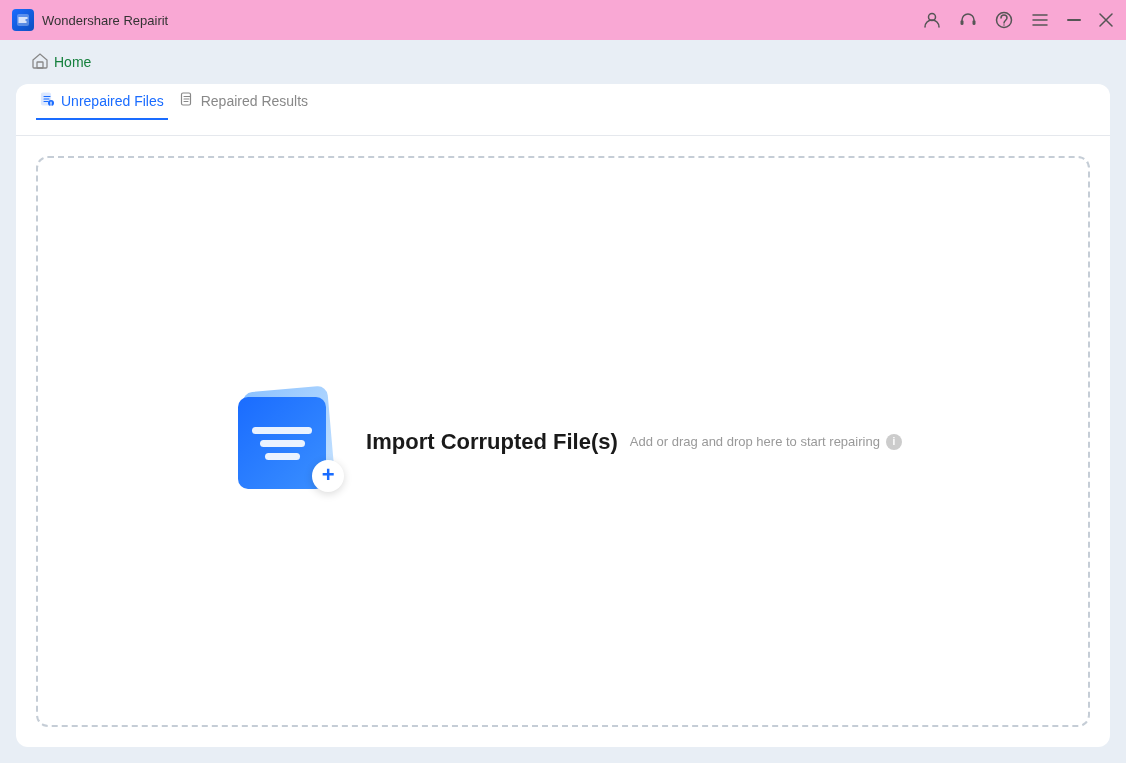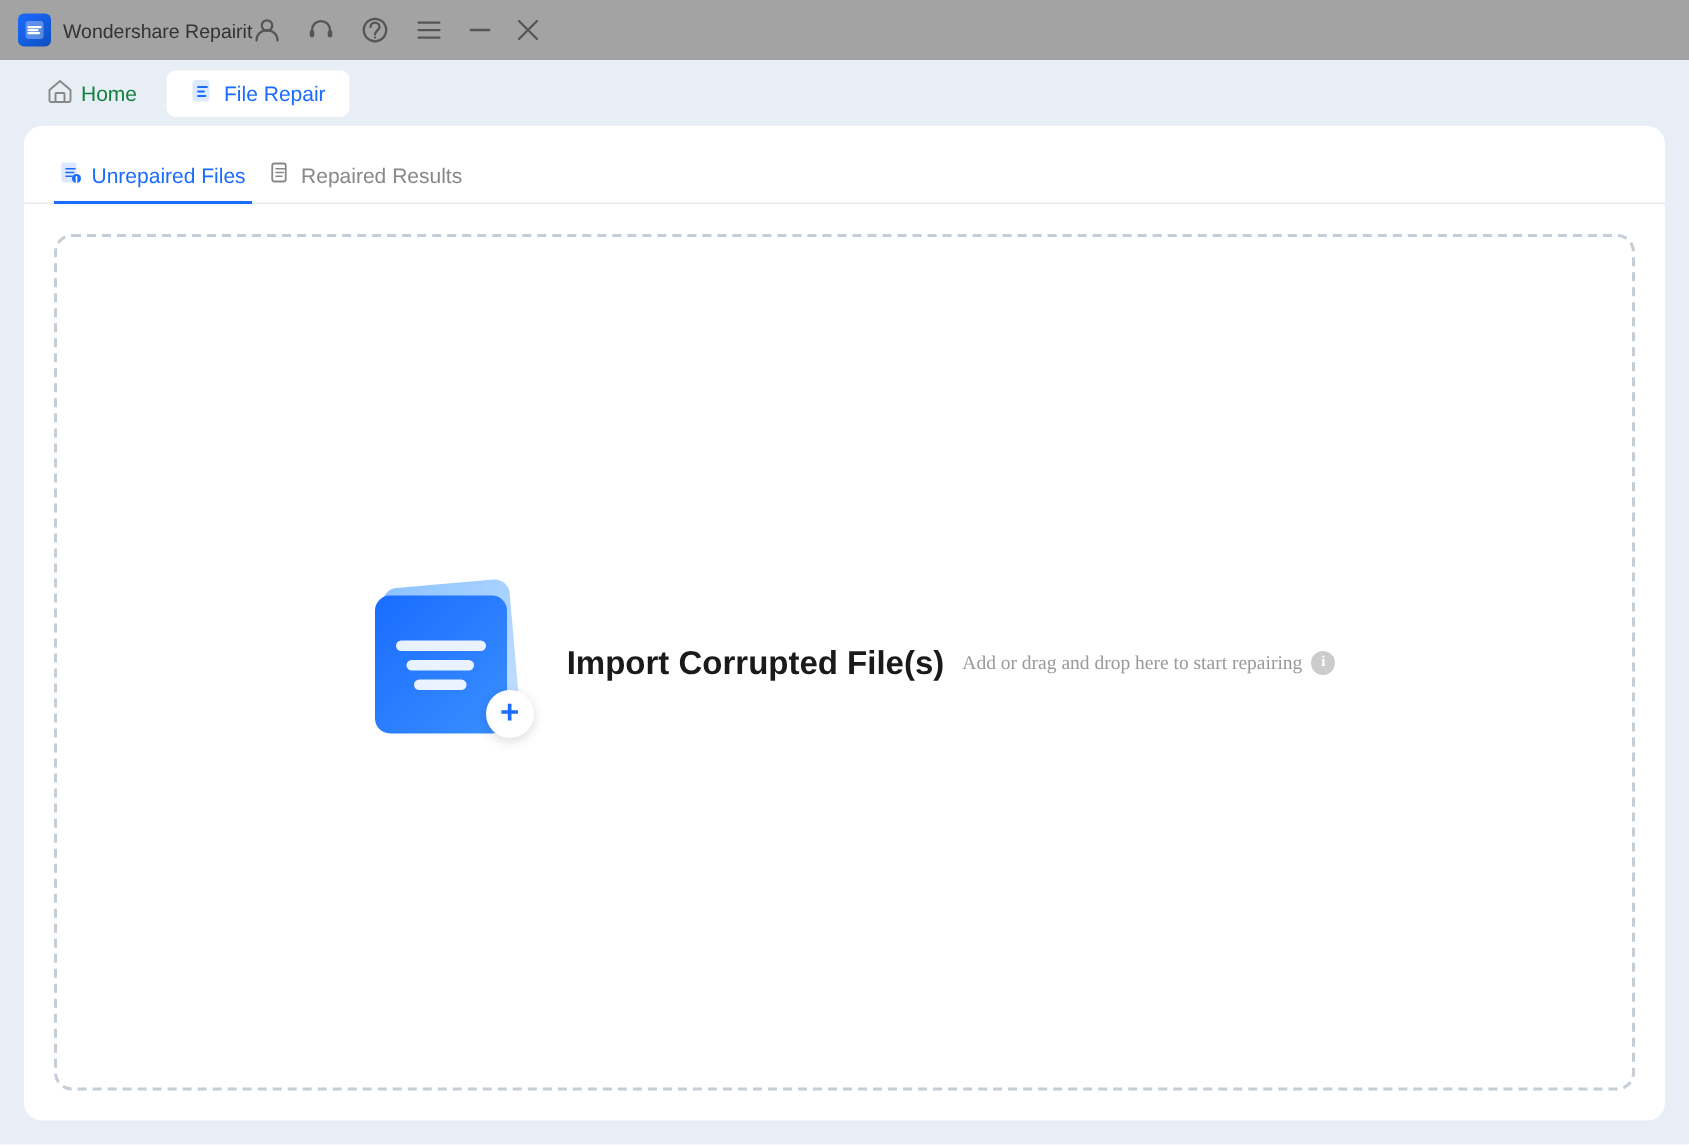--- a/index.html
+++ b/index.html
@@ -13,21 +13,22 @@
       height: 763px;
       background: #e8eef5;
       font-family: -apple-system, BlinkMacSystemFont, 'Segoe UI', Arial, sans-serif;
       overflow: hidden;
     }
 
     
     .title-bar {
       display: flex;
       align-items: center;
-      background: #a3a3a3;
+      justify-content: space-between;
+      background: #f9a8d4;
       height: 40px;
       padding: 0 12px;
     }
 
     .title-bar-left {
       display: flex;
       align-items: center;
       gap: 8px;
     }
 
@@ -114,21 +115,21 @@
       margin: 0 16px 16px 16px;
       background: white;
       border-radius: 12px;
       height: calc(763px - 40px - 44px - 16px);
       overflow: hidden;
     }
 
     
     .sub-tabs {
       display: flex;
-      align-items: flex-end;
+      align-items: flex-start;
       padding: 0 20px;
       height: 52px;
       border-bottom: 1px solid #e5e8ed;
       gap: 8px;
     }
 
     .sub-tab {
       display: flex;
       align-items: center;
       gap: 6px;
@@ -250,23 +251,22 @@
       font-size: 22px;
       font-weight: 700;
       color: #1a1a1a;
       text-align: center;
     }
 
     .import-subtitle {
       font-size: 13px;
       color: #999;
       display: flex;
-      align-items: flex-end;
+      align-items: flex-start;
       gap: 6px;
-      font-family: Liberation Serif, serif;
     }
 
     .info-icon {
       width: 16px;
       height: 16px;
       border-radius: 50%;
       background: #ccc;
       display: flex;
       align-items: center;
       justify-content: center;
@@ -345,29 +345,20 @@
 
 <div class="nav-bar">
   <div class="nav-tab">
     <span class="nav-tab-icon">
       <svg width="16" height="16" viewBox="0 0 16 16" fill="none">
         <path d="M1 7L8 1l7 6v7a1 1 0 01-1 1H2a1 1 0 01-1-1V7z" stroke="#888" stroke-width="1.3" fill="none"></path>
         <rect x="5" y="9" width="6" height="6" rx="0.5" stroke="#888" stroke-width="1.3" fill="none"></rect>
       </svg>
     </span>
     <span>Home</span>
-  </div>
-  <div class="nav-tab active">
-    <span class="nav-tab-icon">
-      <svg width="16" height="16" viewBox="0 0 16 16" fill="none">
-        <rect x="2" y="1" width="10" height="13" rx="1.5" fill="#1a6cff" opacity="0.15" stroke="#1a6cff" stroke-width="1.3"></rect>
-        <path d="M5 5h6M5 8h4M5 11h5" stroke="#1a6cff" stroke-width="1.2" stroke-linecap="round"></path>
-      </svg>
-    </span>
-    <span>File Repair</span>
   </div>
 </div>
 
 <div class="main-content">
 
   <div class="sub-tabs">
     <div class="sub-tab active">
       <span class="sub-tab-icon">
         <svg width="15" height="15" viewBox="0 0 15 15" fill="none">
           <rect x="1.5" y="1" width="9" height="12" rx="1.5" fill="#1a6cff" opacity="0.15" stroke="#1a6cff" stroke-width="1.2"></rect>

